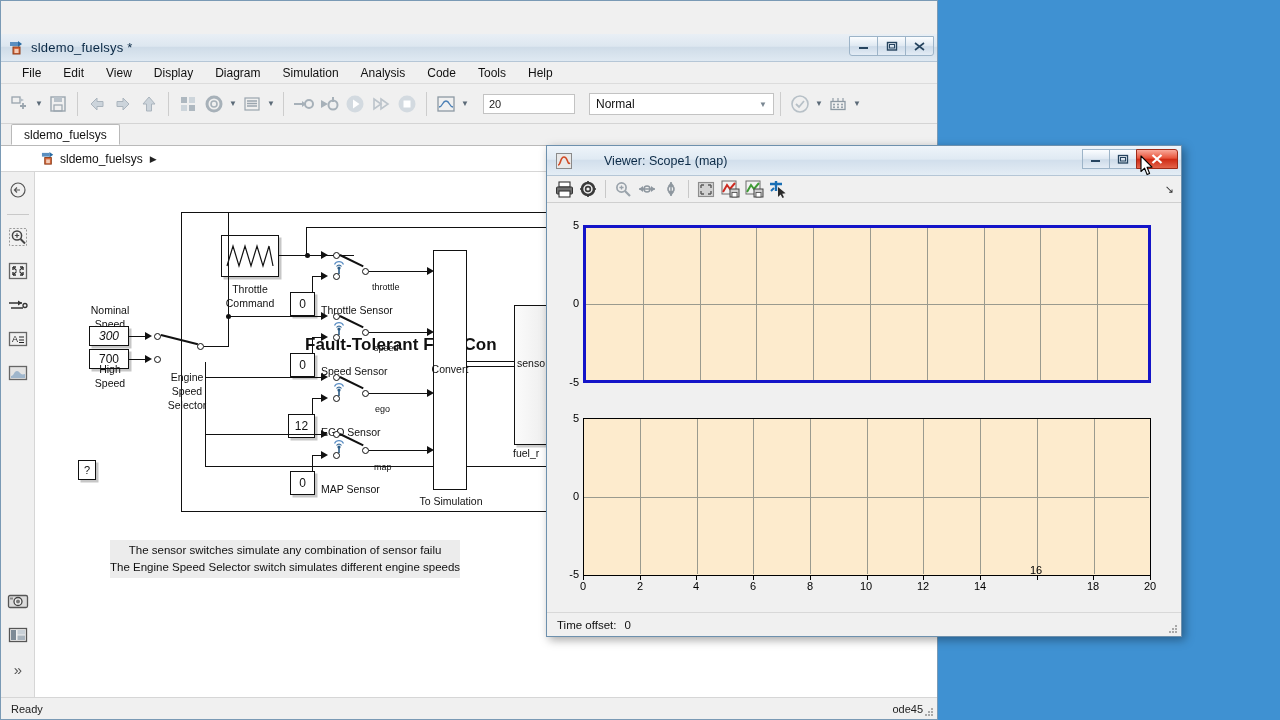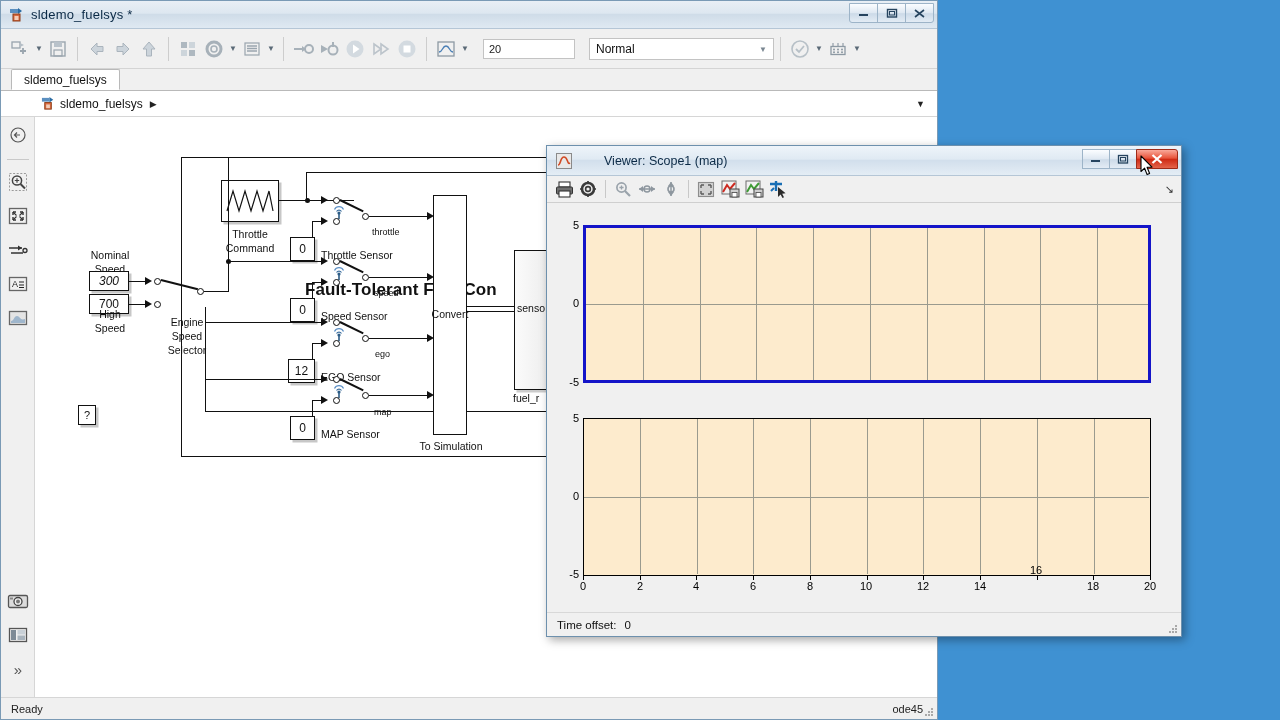--- a/index.html
+++ b/index.html
@@ -18,20 +18,21 @@
     background:#f0f0f0;
     border:1px solid #7a9ab5;
     display:flex; flex-direction:column;
   }
   .titlebar{
     height:28px;
     background:linear-gradient(to bottom,#e9eff5 0%,#dde7f0 45%,#cfdce8 50%,#dfe9f2 100%);
     border-bottom:1px solid #b5c6d6;
     display:flex; align-items:center; padding:0 2px 0 8px;
     position:relative;
+    margin-top:33px;
   }
   .titlebar .appicon{ width:16px;height:16px;margin-right:6px;position:relative;flex:0 0 auto;}
   .title-text{ font-size:13px; color:#0b2a46; letter-spacing:.2px; }
   .win-btns{ position:absolute; right:3px; top:2px; display:flex; gap:0; }
   .win-btn{
     width:29px;height:20px;
     background:linear-gradient(to bottom,#fbfdff,#dde7f1 52%,#ccdae8 53%,#e3ecf5);
     border:1px solid #9db4c8; margin-left:-1px;
     display:flex;align-items:center;justify-content:center;
     font-size:11px;color:#22425e;
@@ -225,20 +226,32 @@
           </svg>
       </div>
       <div class="win-btn">
         <svg width="13" height="11">
             <path d="M2 2 L11 9 M11 2 L2 9" stroke="#26445f" stroke-width="1.6" fill="none"></path>
           </svg>
       </div>
     </div>
   </div>
 
+  <div class="menubar">
+    <div class="menuitem">File</div>
+    <div class="menuitem">Edit</div>
+    <div class="menuitem">View</div>
+    <div class="menuitem">Display</div>
+    <div class="menuitem">Diagram</div>
+    <div class="menuitem">Simulation</div>
+    <div class="menuitem">Analysis</div>
+    <div class="menuitem">Code</div>
+    <div class="menuitem">Tools</div>
+    <div class="menuitem">Help</div>
+  </div>
 
   <div class="toolbar">
     <div class="tbicon">
       <svg width="20" height="20" viewBox="0 0 20 20">
         <rect x="2" y="3" width="8" height="6" fill="none" stroke="#98a3ad" stroke-width="1.3"></rect>
         <path d="M10 4 L14 6 L10 8 Z" fill="#b5bec6"></path>
         <path d="M10 12 h6 M13 9 v6" stroke="#9aa5ae" stroke-width="1.8"></path>
       </svg>
     </div>
     <div class="tb-caret">▼</div>
@@ -602,20 +615,24 @@
       <div class="arrw" style="left:489px;top:187px;"></div>
 
       <div class="subsysblk" style="left:479px;top:133px;width:70px;height:140px;"></div>
       <div class="lbl" style="left:482px;top:185px;">senso</div>
       <div class="lbl" style="left:478px;top:275px;">fuel_r</div>
 
       <div class="blk" style="left:43px;top:288px;width:18px;height:20px;font-size:11px;">
         <span>?</span>
       </div>
 
+      <div class="annot" style="left:75px;top:368px;">
+        <div style="text-align:center;">The sensor switches simulate any combination of sensor failu</div>
+        <div>The Engine Speed Selector switch simulates different engine speeds</div>
+      </div>
 
     </div>
   </div>
 
   <div class="statusbar">
     <span class="sb-left">Ready</span>
     <span class="sb-right">ode45</span>
     <span class="sb-grip">
       <svg width="10" height="10">
           <g fill="#a9a9a9">

